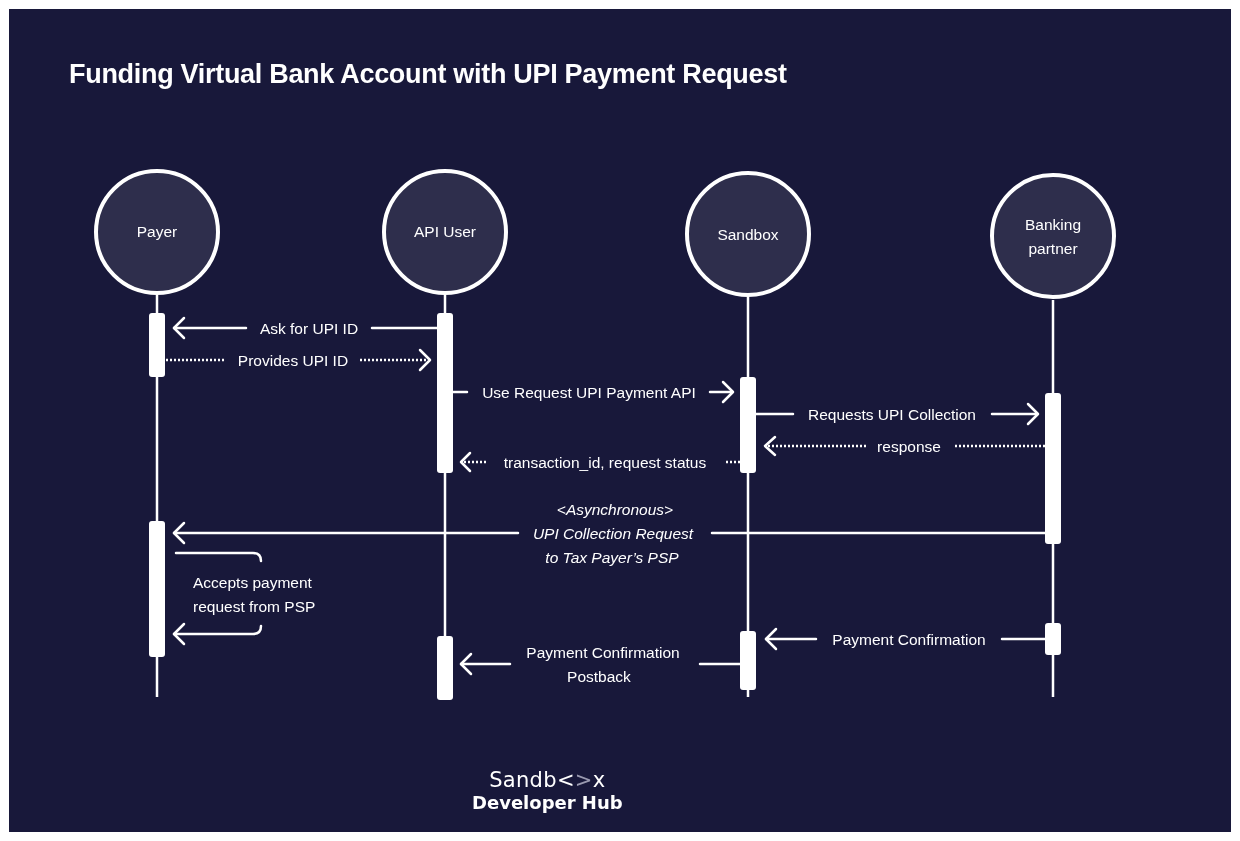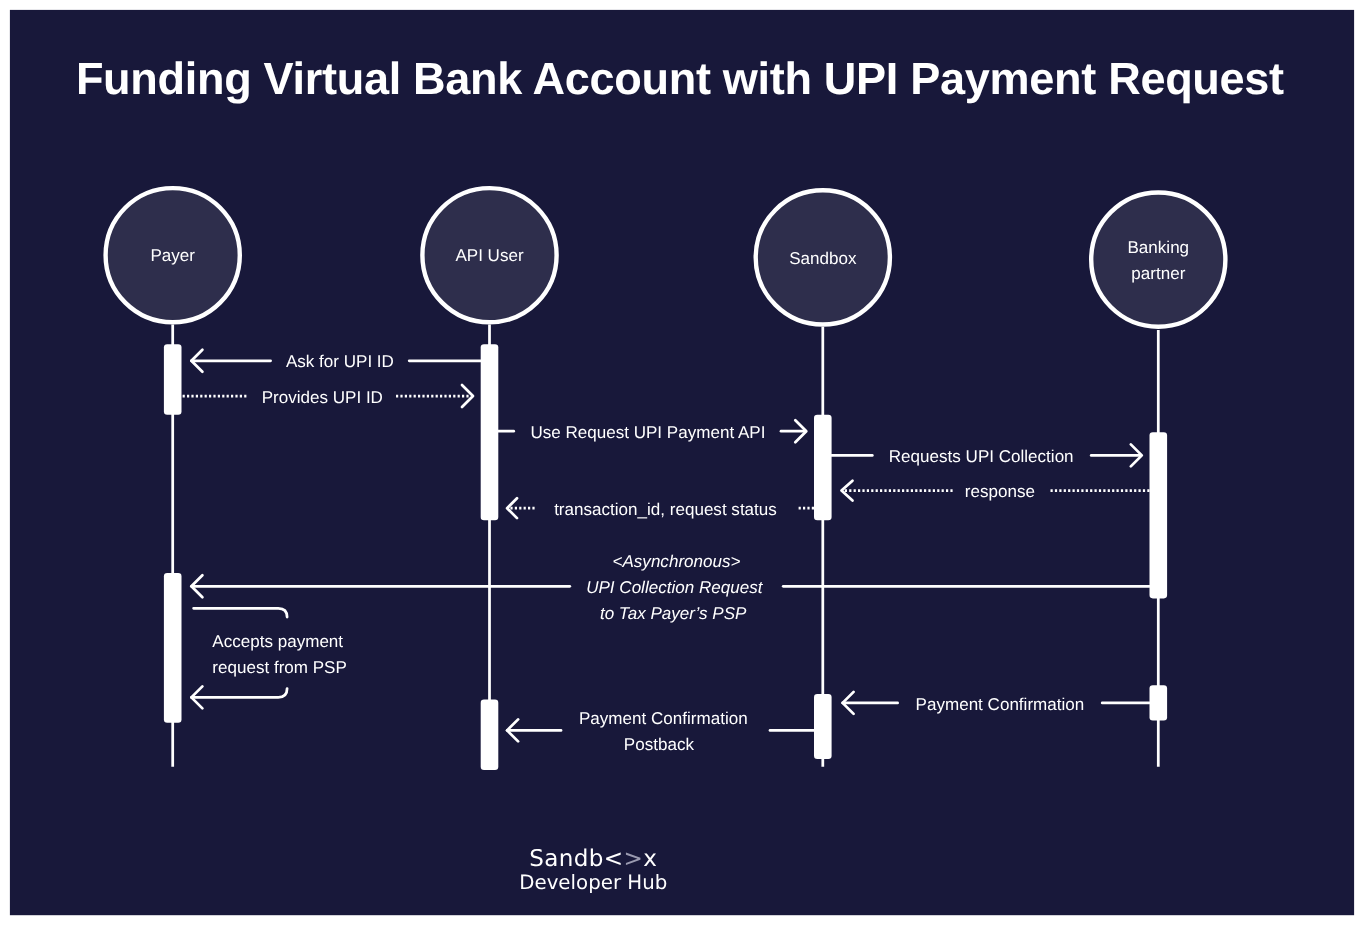--- a/index.html
+++ b/index.html
@@ -1,30 +1,30 @@
 <!DOCTYPE html>
 <html><head>
 <meta charset="utf-8">
 <style>
   html, body { margin:0; padding:0; background:#ffffff; }
   body { width:1240px; height:841px; position:relative; overflow:hidden;
          font-family:"Liberation Sans", "DejaVu Sans", sans-serif; }
   .panel { position:absolute; left:9px; top:9px; width:1222px; height:823px; background:#18183a; }
-  .title { position:absolute; left:69px; top:48px; color:#ffffff; font-size:41px; font-weight:bold;
+  .title { position:absolute; left:69px; top:59px; color:#ffffff; font-size:27px; font-weight:bold;
            letter-spacing:-0.3px; white-space:nowrap; }
   svg.diagram { position:absolute; left:0; top:0; }
   .lbl { fill:#ffffff; font-family:"Liberation Sans", "DejaVu Sans", sans-serif; font-size:15.5px; }
   .lbl.it { font-style:italic; }
   .actor-lbl { fill:#ffffff; font-family:"Liberation Sans", "DejaVu Sans", sans-serif; font-size:15.5px; }
   .footer { position:absolute; left:472px; top:768px; height:32px; display:flex; align-items:center; color:#ffffff;flex-direction:column; }
   .brand { font-size:21px; font-family:"DejaVu Sans", sans-serif; letter-spacing:0.3px; }
   .brand .lt { color:#ffffff; }
   .brand .gt { color:#9a9ab0; }
   .sep { width:1.5px; height:30px; background:#ffffff; margin:0 6px 0 8px; }
-  .hub { font-size:18px; font-family:"DejaVu Sans", sans-serif; font-weight:400; }
+  .hub { font-size:18px; font-family:"DejaVu Sans", sans-serif; font-weight:700; }
 </style>
 </head>
 <body>
 
 <div class="panel"></div>
 <div class="title">Funding Virtual Bank Account with UPI Payment Request</div>
 
 <svg class="diagram" width="1240" height="841" viewBox="0 0 1240 841">
 
   <g stroke="#ffffff" stroke-width="2.5">

